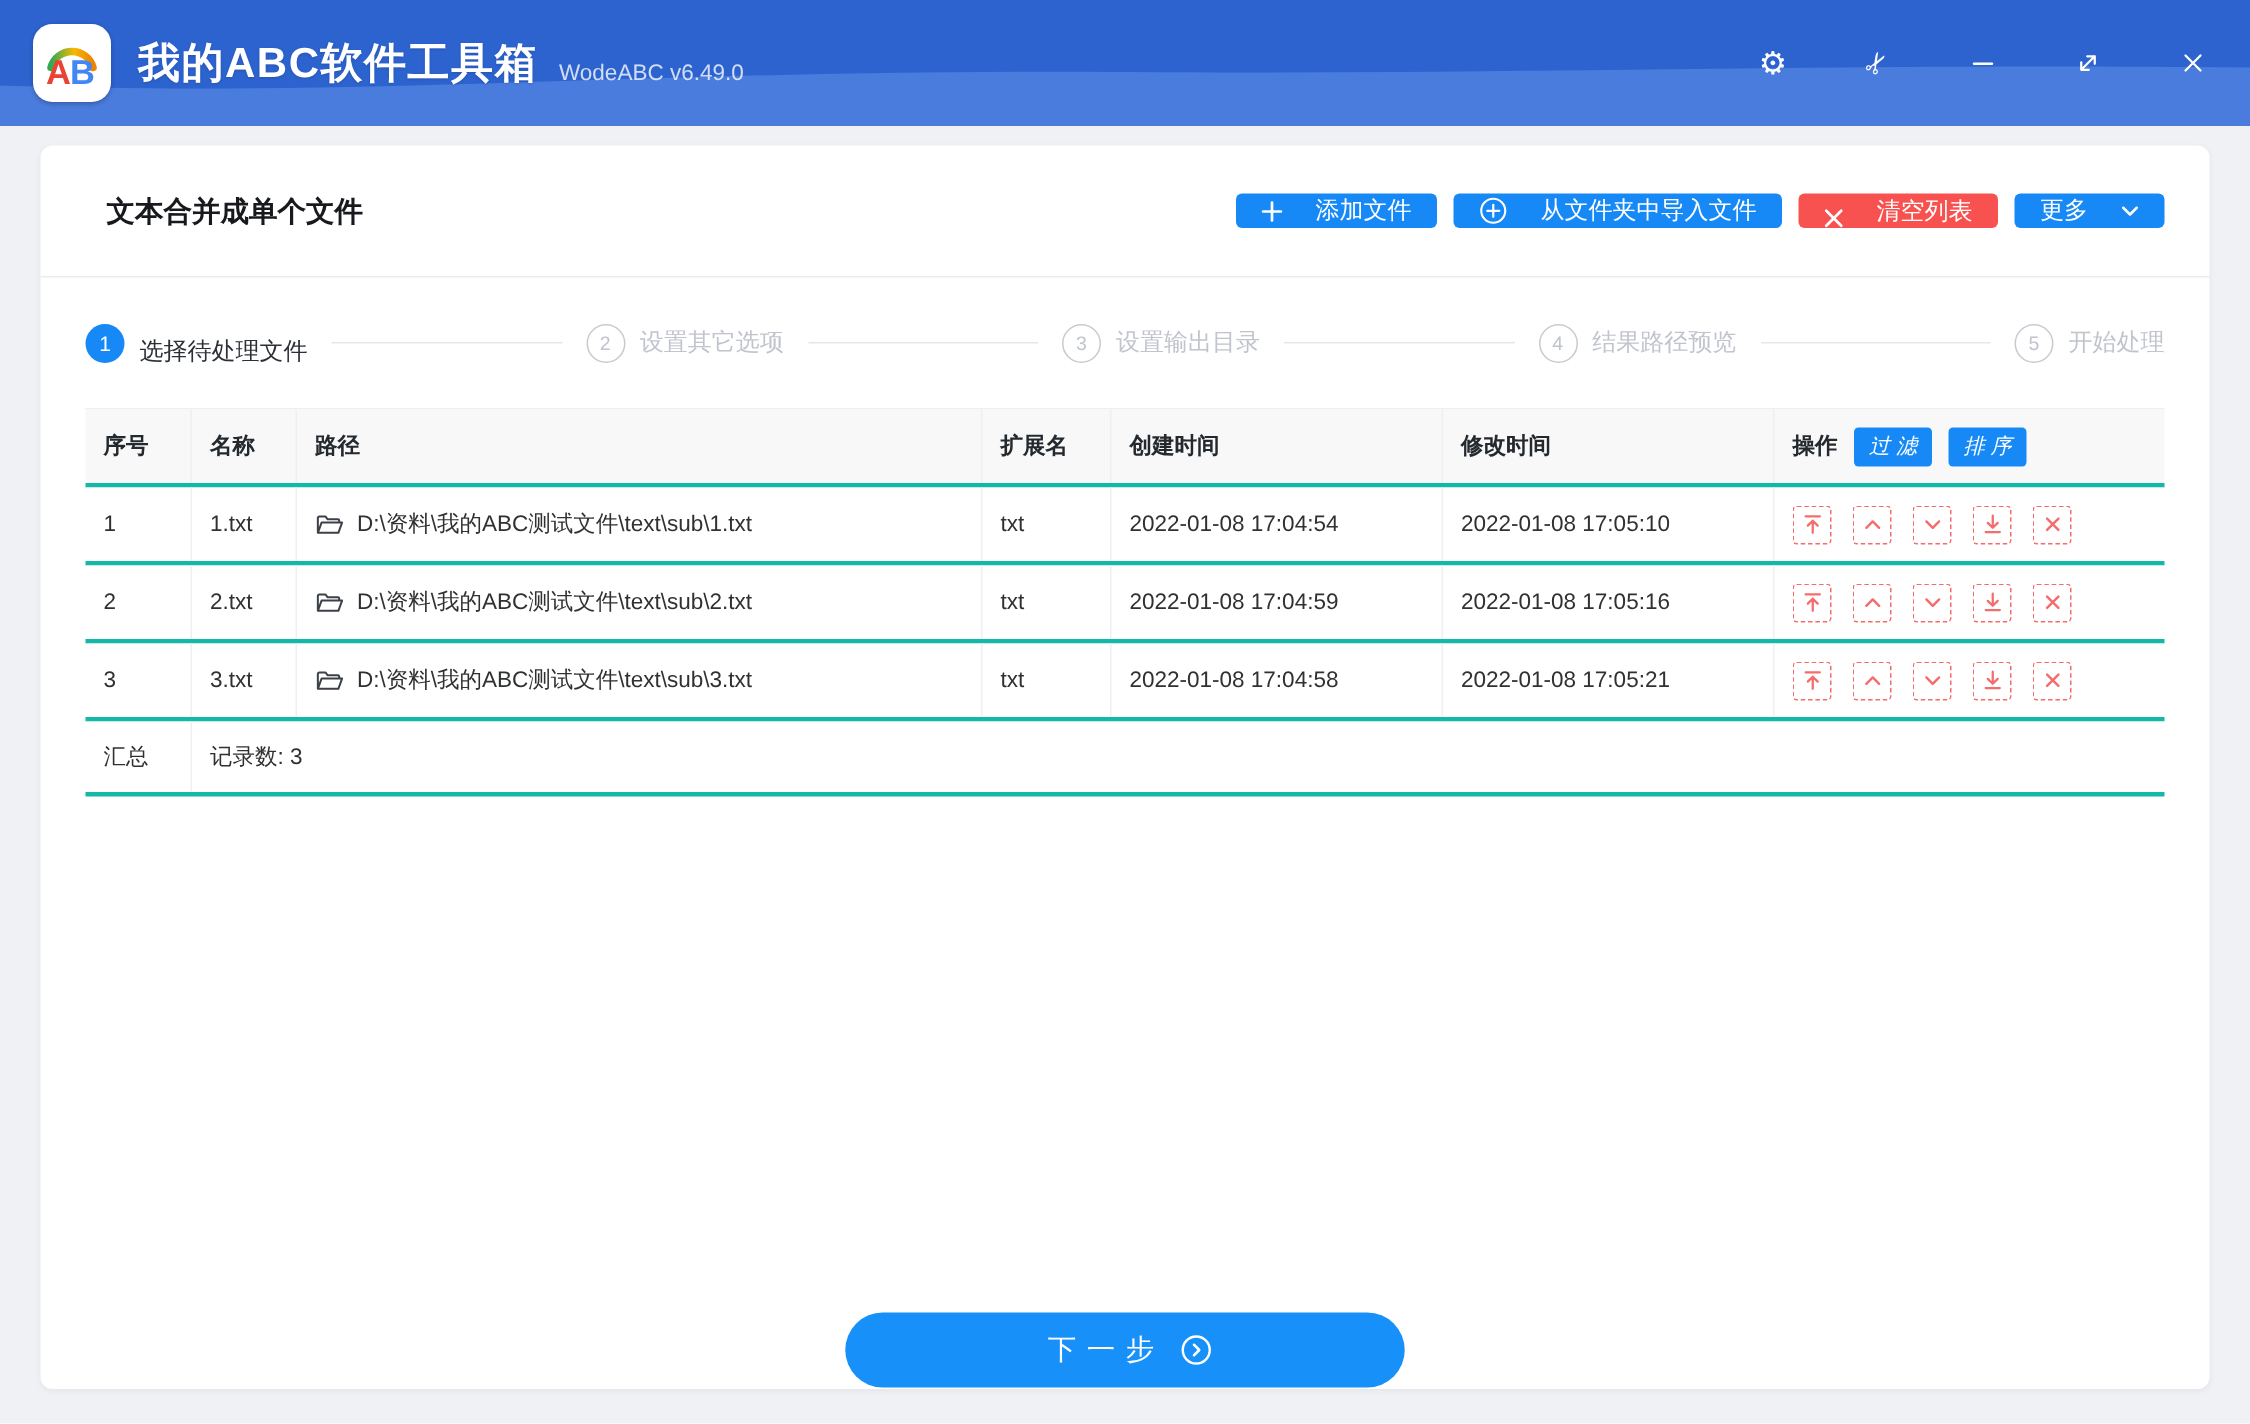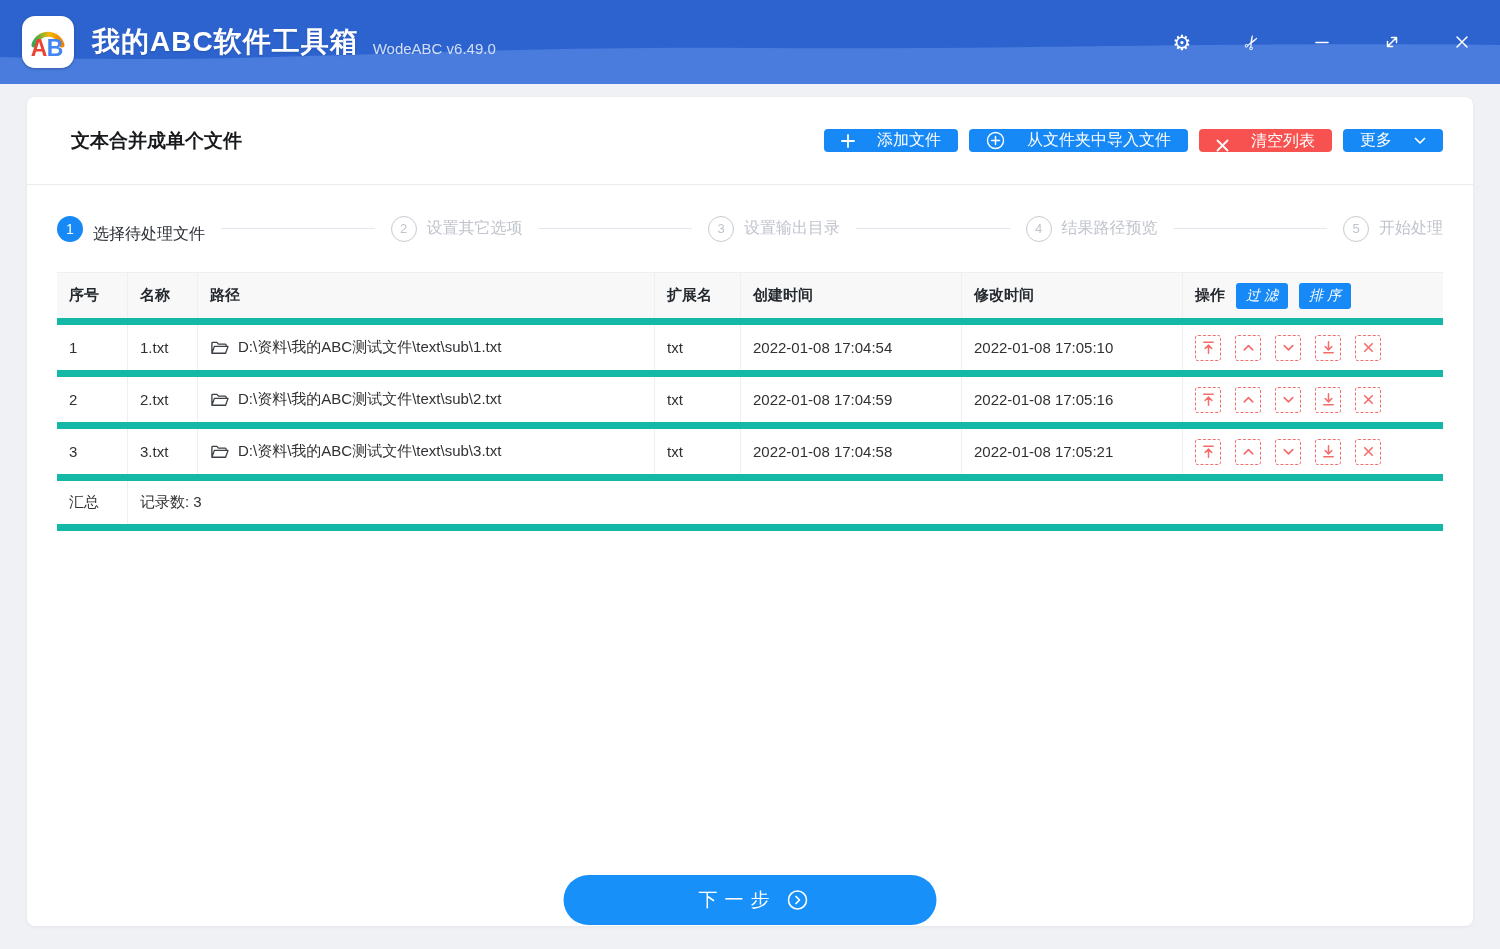--- a/index.html
+++ b/index.html
@@ -34,21 +34,21 @@
   .step { display:flex; align-items:center; flex:none; }
   .step-circle { width:26px; height:26px; border-radius:50%; display:flex; align-items:center; justify-content:center; font-size:14px; }
   .step.active .step-circle { background:#1689f7; color:#fff; }
   .step:not(.active) .step-circle { background:#fff; border:1px solid #c7cbd1; color:#c0c4cc; font-size:13px; }
   .step-label { margin-left:10px; font-size:16px; }
   .step.active .step-label { color:#2b2f36;margin-top:12px; }
   .step:not(.active) .step-label { color:#c0c4cc; }
   .step-line { flex:1; height:1px; background:#e3e7ed; margin:0 16px; }
   
   .ftable { margin:0 30px; border-top:1px solid #edeff3; font-size:15px; }
-  .tr { display:flex; border-bottom:7px solid #14b8a6; min-height:52px; align-items:stretch; background:#fff; }
+  .tr { display:flex; border-bottom:3px solid #14b8a6; min-height:52px; align-items:stretch; background:#fff; }
   .tr.thead { background:#f8f8f9; font-weight:bold; color:#24292e; }
   .cell { padding:0 12px; display:flex; align-items:center; border-right:1px solid #edeff3; }
   .cell.last { border-right:none; }
   .c-no{width:71px;} .c-name{width:70px;} .c-path{width:457px;} .c-ext{width:86px;}
   .c-created{width:221px;} .c-modified{width:221px;} .c-actions{flex:1;}
   .folder-ic { margin-right:9px; flex:none; display:flex; }
   .mini-btn { height:26px; padding:0 10px; margin-left:11px; border:none; border-radius:3px; background:#1689f7; color:#fff; font-size:14px; letter-spacing:4px; padding-right:6px; cursor:pointer; font-family:inherit;font-style:italic; }
   .row-act { width:26px; height:26px; border:1px dashed #f56c6c; border-radius:3px; background:#fff; color:#f56c6c; display:flex; align-items:center; justify-content:center; margin-right:14px; cursor:pointer; padding:0; }
   .sum-val { padding:0 12px; display:flex; align-items:center; flex:1; }
   

